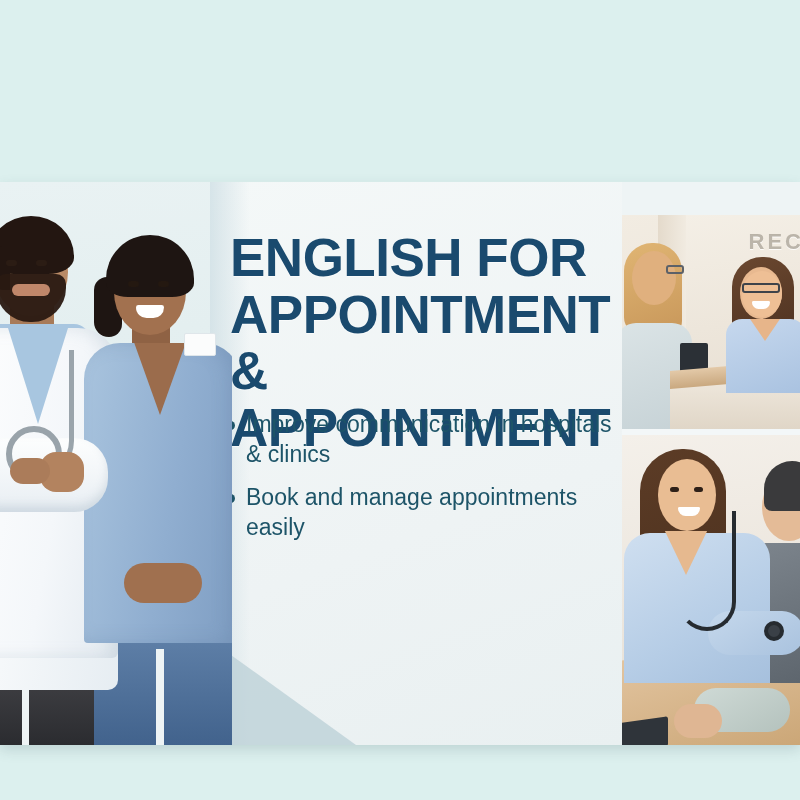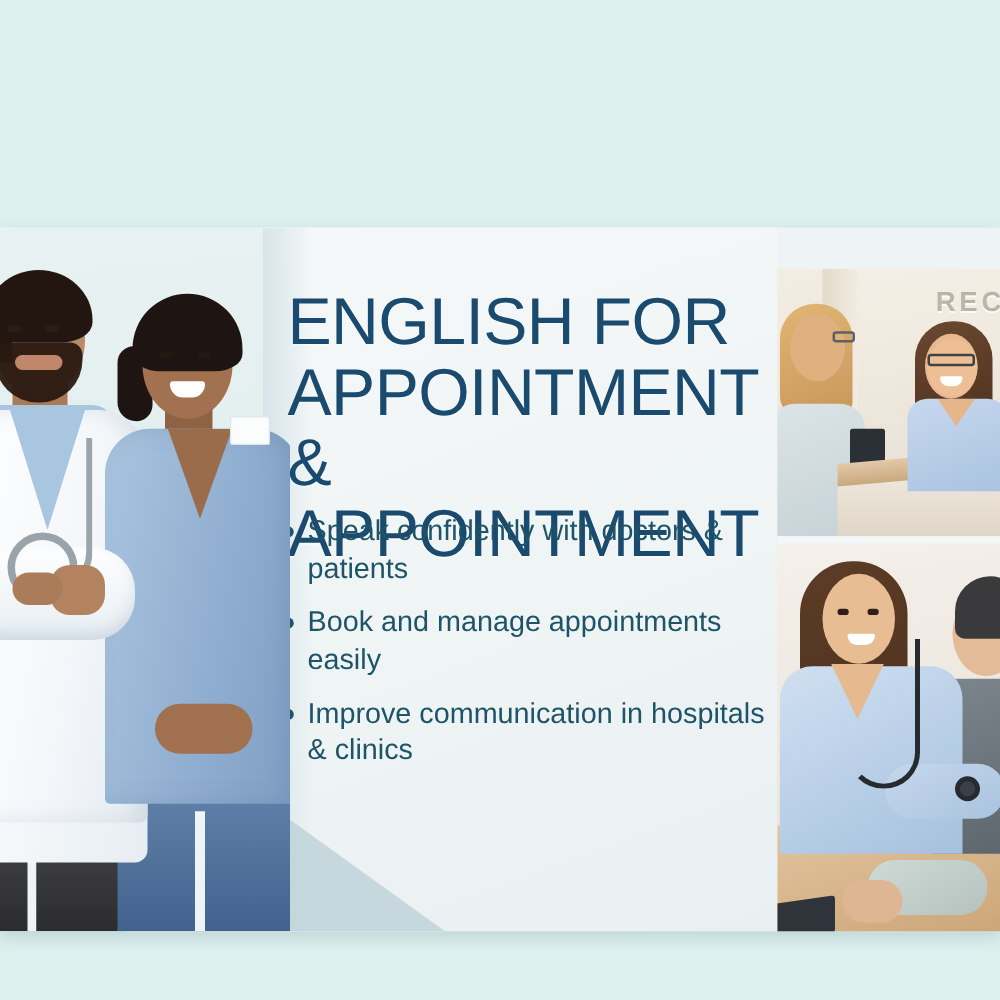--- a/index.html
+++ b/index.html
@@ -176,21 +176,21 @@
     position:absolute; left:0; top:0; width:40px; height:563px;
     background:linear-gradient(90deg,rgba(190,212,220,.55),rgba(244,248,248,0));
   }
   .panel-wedge{
     position:absolute; left:-4px; bottom:0; width:150px; height:108px;
     background:#b9cfd6; opacity:.75;
     clip-path:polygon(0 0,100% 100%,0 100%);
   }
   .headline{
     position:absolute; left:20px; top:48px; width:392px;
-    font-size:53px; line-height:1.07; font-weight:normal;
+    font-size:53px; line-height:1.07; font-weight:bold;
     letter-spacing:-.5px; color:#1a4a6e;
     text-shadow:0 1px 1px rgba(255,255,255,.6);
   }
   .headline span{ display:block; }
   .bullets{ position:absolute; left:8px; top:228px; width:400px; list-style:none; }
   .bullets li{
     position:relative; padding-left:28px; margin-bottom:13px;
     font-size:23px; line-height:1.3; color:#1d5468; font-weight:500;
   }
   .bullets li:before{
@@ -377,23 +377,22 @@
     <div class="panel-edge"></div>
     <div class="panel-wedge"></div>
 
     <h1 class="headline">
       <span>ENGLISH FOR</span>
       <span>APPOINTMENT</span>
       <span>&amp; APPOINTMENT</span>
     </h1>
 
     <ul class="bullets">
-      <li>Speak confidently with doctors &amp; patients</li>
+      <li>Improve communication in hospitals &amp; clinics</li>
       <li>Book and manage appointments easily</li>
-      <li>Improve communication in hospitals &amp; clinics</li>
     </ul>
   </div>
 
   <div class="photo-col">
 
     <div class="photo-reception">
       <div class="rec-wall"></div>
       <div class="rec-pillar"></div>
       <div class="rec-sign">REC</div>
       <div class="rc-hair"></div>

